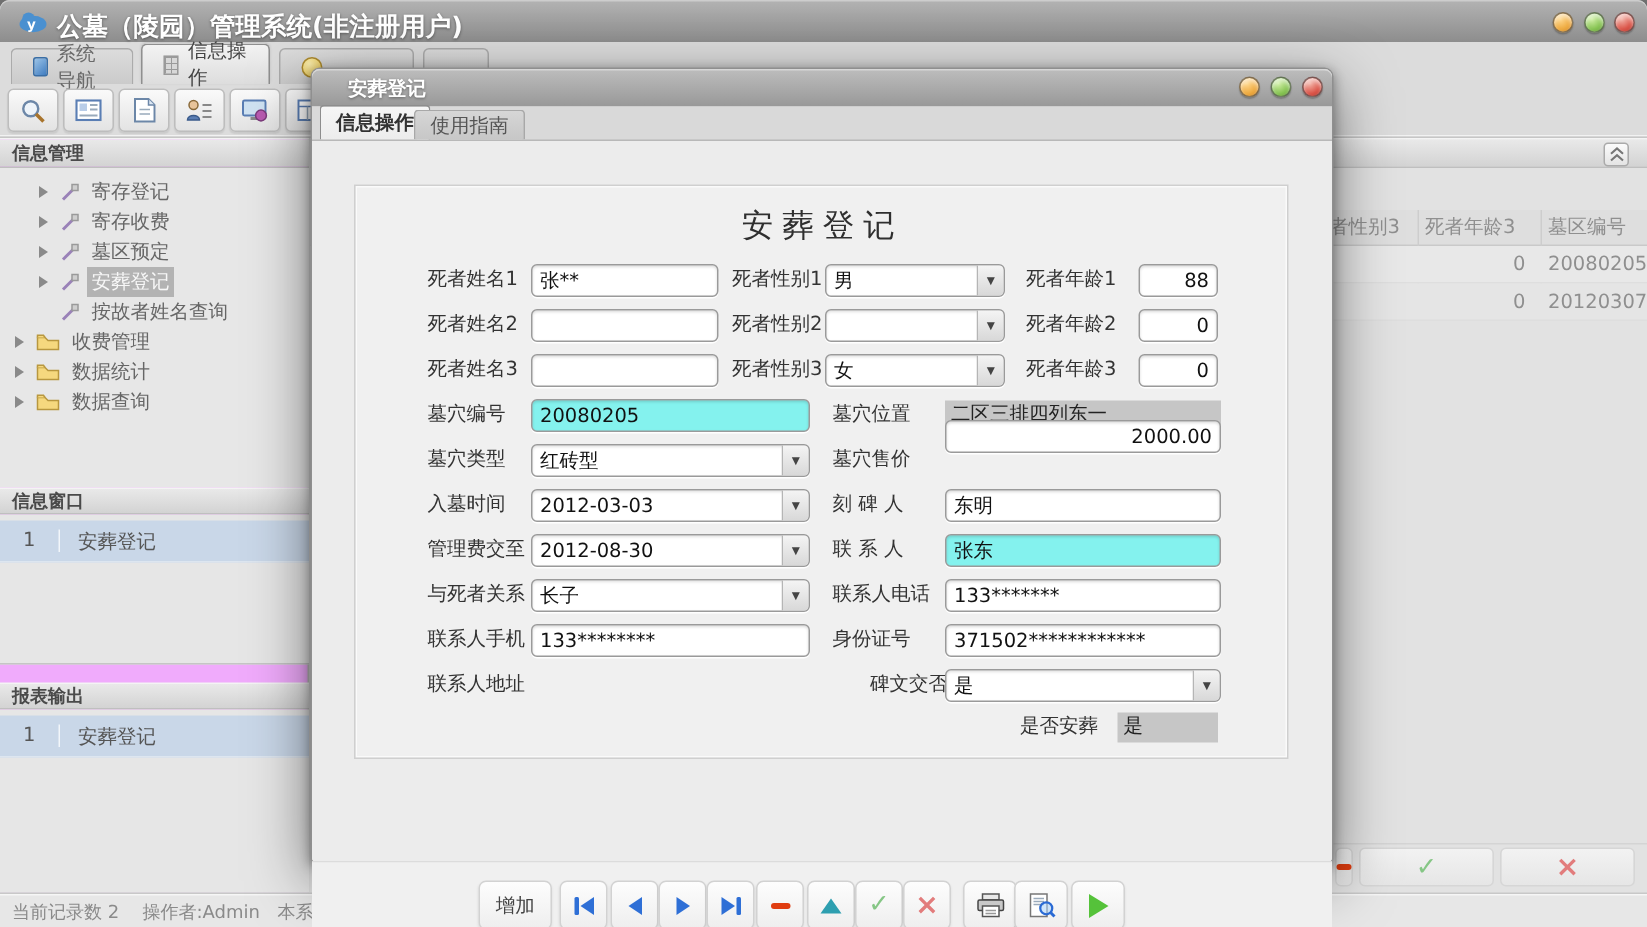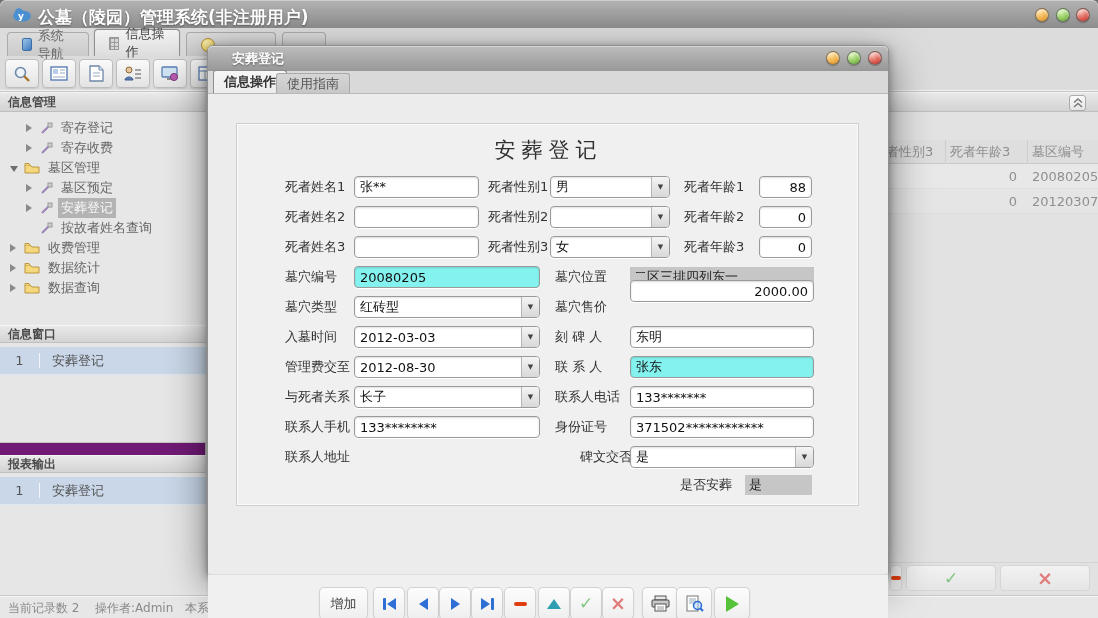--- a/index.html
+++ b/index.html
@@ -35,21 +35,21 @@
     background:radial-gradient(circle at 35% 30%,#fdf0b0,#ecc84e);}
 
   
   .toolbar{position:absolute;left:0;top:56px;width:1098px;height:36px;
     border-bottom:1px solid #c6c6c6;box-shadow:inset 0 -1px 0 #f2f2f2;}
   .tbtn{position:absolute;top:3px;width:34px;height:29px;border:1px solid #bdbdbd;border-radius:4px;
     background:linear-gradient(#fafafa,#e3e3e3);display:flex;align-items:center;justify-content:center;
     box-shadow:0 1px 1px rgba(0,0,0,.08);}
 
   
-  .sidebar{position:absolute;left:0;top:92px;width:206px;height:503px;background:#701a75;
+  .sidebar{position:absolute;left:0;top:92px;width:206px;height:503px;background:#f0abfc;
     border-right:1px solid #c2c2c2;}
   .phead{background:linear-gradient(#e9e9e9,#d3d3d3);border-top:1px solid #f4f4f4;border-bottom:1px solid #bfbfbf;
     font-size:12px;font-weight:bold;color:#4a4a4a;padding:0 8px;display:flex;align-items:center;}
   .ph1{position:absolute;left:0;top:0;width:206px;height:20px;}
   .tree{position:absolute;left:0;top:20px;width:206px;height:213px;background:#e7e7e7;padding-top:6px;}
   .titem{height:20px;display:flex;align-items:center;font-size:13px;color:#666;}
   .titem .lbl{padding:1px 3px;}
   .titem .lbl.sel{background:#b3b3b3;color:#f7f7f7;}
   .arr{width:8px;height:8px;margin-right:6px;flex:0 0 8px;}
   .arr.r{width:0;height:0;border-top:4px solid transparent;border-bottom:4px solid transparent;border-left:6px solid #8a8a8a;}
@@ -236,30 +236,20 @@
       <div class="titem ind1">
         <span class="arr r"></span>
         <span class="ticon">
             <svg width="13" height="13">
               <line x1="2" y1="11" x2="9" y2="4" stroke="#9a82b8" stroke-width="2"></line>
               <rect x="8" y="1" width="4" height="4" fill="#cfcfcf" stroke="#9a9a9a"></rect>
             </svg>
           </span>
         <span class="lbl">寄存收费</span>
       </div>
-      <div class="titem ind0">
-        <span class="arr d"></span>
-        <span class="ticon">
-            <svg width="16" height="12">
-              <path d="M1 3 h5 l2 2 h7 v6 h-14 z" fill="#f5d87e" stroke="#b8973f"></path>
-              <path d="M1 3 v-1.5 h4 l1 1.5" fill="#f5d87e" stroke="#b8973f"></path>
-            </svg>
-          </span>
-        <span class="lbl">墓区管理</span>
-      </div>
       <div class="titem ind1">
         <span class="arr r"></span>
         <span class="ticon">
             <svg width="13" height="13">
               <line x1="2" y1="11" x2="9" y2="4" stroke="#9a82b8" stroke-width="2"></line>
               <rect x="8" y="1" width="4" height="4" fill="#cfcfcf" stroke="#9a9a9a"></rect>
             </svg>
           </span>
         <span class="lbl">墓区预定</span>
       </div>

